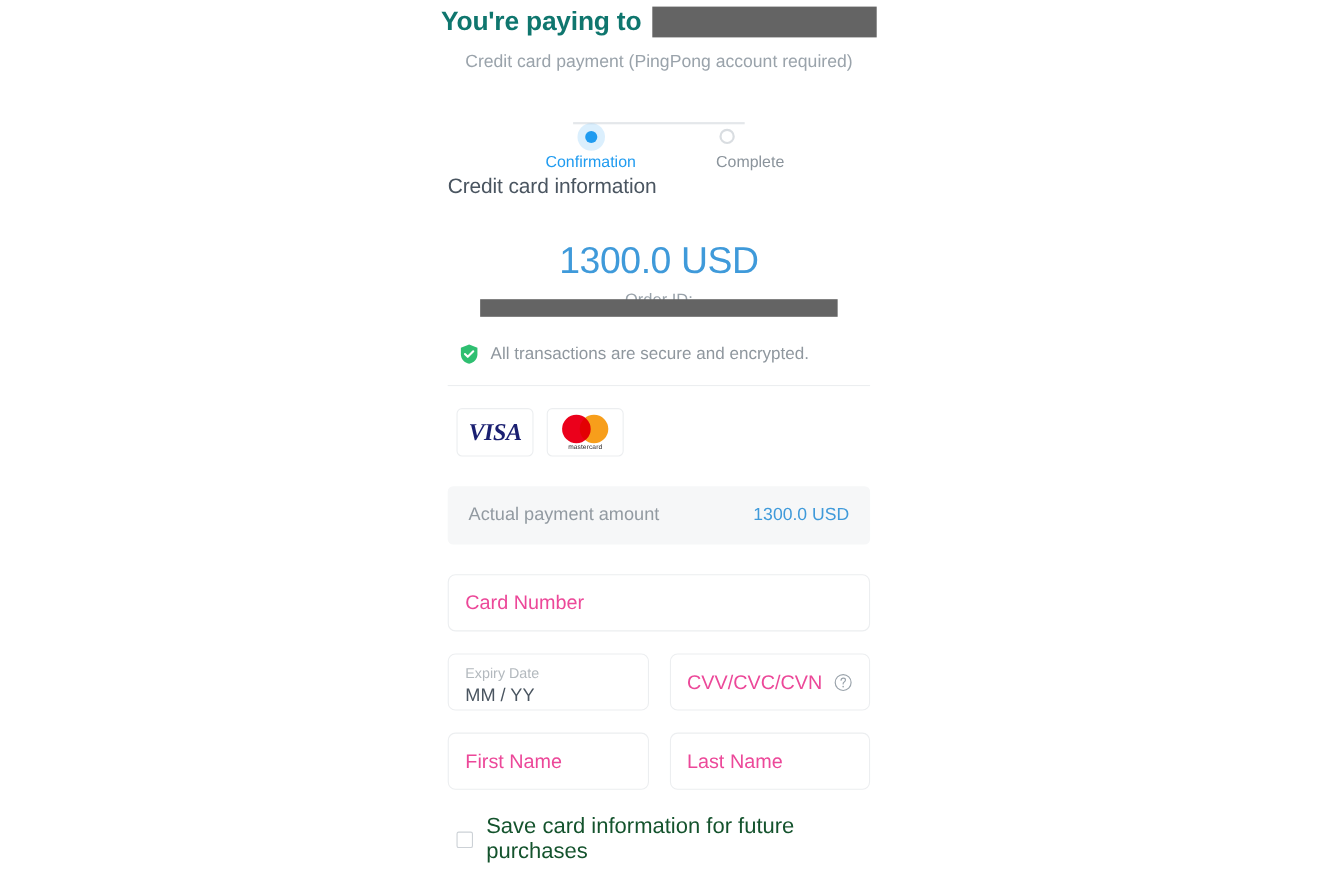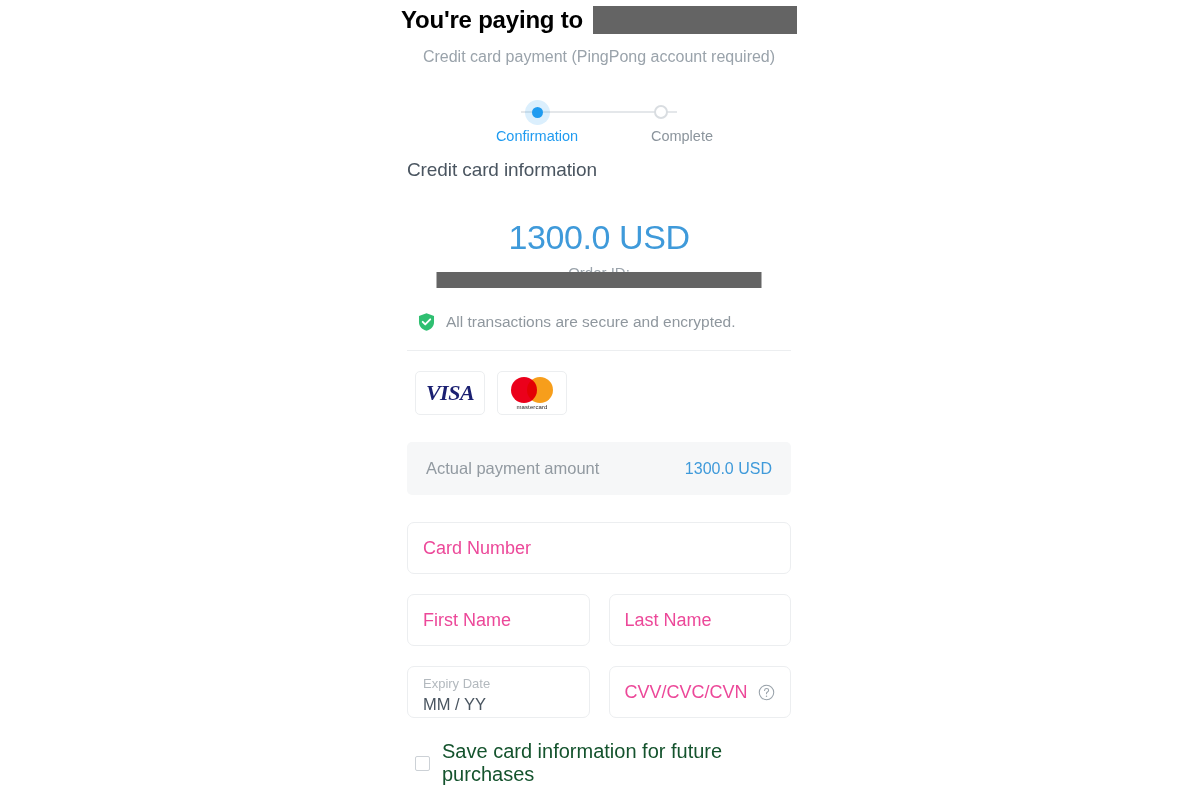--- a/index.html
+++ b/index.html
@@ -29,21 +29,21 @@
   }
   .paying-to-row {
     display: flex;
     align-items: center;
     justify-content: center;
     gap: 0px;
   }
   .paying-to-label {
     font-size: 24px;
     font-weight: bold;
-    color: #000000;
+    color: #0f766e;
     letter-spacing: -0.2px;
     white-space: nowrap;
   }
   .redact {
     background: #646464;
     display: inline-block;
   }
   .redact-merchant {
     width: 204px;
     height: 28px;
@@ -69,21 +69,21 @@
   .stepper-line {
     position: absolute;
     left: 52px;
     right: 52px;
     top: 17px;
     height: 2px;
     background: #e4e7ea;
   }
   .step {
     position: absolute;
-    top: 0;
+    top: 12px;
     width: 104px;
     text-align: center;
   }
   .step-1 { left: 16px; }
   .step-2 { left: 140px; text-align: right; }
   .step-dot-wrap {
     height: 36px;
     display: flex;
     align-items: center;
     justify-content: center;
@@ -401,46 +401,46 @@
 
     <div class="payment-row">
       <span class="payment-row-label">Actual payment amount</span>
       <span class="payment-row-value">1300.0 USD</span>
     </div>
 
     <div class="form">
 
       <div class="field">
         <span class="field-placeholder">Card Number</span>
-      </div>
-
-      <div class="row-2">
-        <div class="field">
-          <span class="field-placeholder">First Name</span>
-        </div>
-        <div class="field">
-          <span class="field-placeholder">Last Name</span>
-        </div>
       </div>
 
       <div class="row-2">
         <div class="field field-stacked">
           <span class="float-label">Expiry Date</span>
           <span class="field-value">MM / YY</span>
         </div>
         <div class="field field-with-icon">
           <span class="field-placeholder">CVV/CVC/CVN</span>
           <svg class="help-icon" viewBox="0 0 24 24">
             <circle cx="12" cy="12" r="10.2" fill="none" stroke="#9aa3ab" stroke-width="1.5"></circle>
             <path d="M9.3 9.1 c0.1-1.7 1.3-2.7 2.9-2.7 1.6 0 2.8 1 2.8 2.4 0 1.2-0.7 1.8-1.7 2.5 -0.9 0.6-1.3 1.1-1.3 2.1 v0.4" fill="none" stroke="#9aa3ab" stroke-width="1.5" stroke-linecap="round"></path>
             <circle cx="12" cy="17.3" r="1.05" fill="#9aa3ab"></circle>
           </svg>
         </div>
       </div>
 
+      <div class="row-2">
+        <div class="field">
+          <span class="field-placeholder">First Name</span>
+        </div>
+        <div class="field">
+          <span class="field-placeholder">Last Name</span>
+        </div>
+      </div>
+
       <div class="check-row">
         <div class="checkbox"></div>
         <span class="check-label">Save card information for future purchases</span>
       </div>
 
     </div>
   </div>
 </div>
 
 </body></html>

